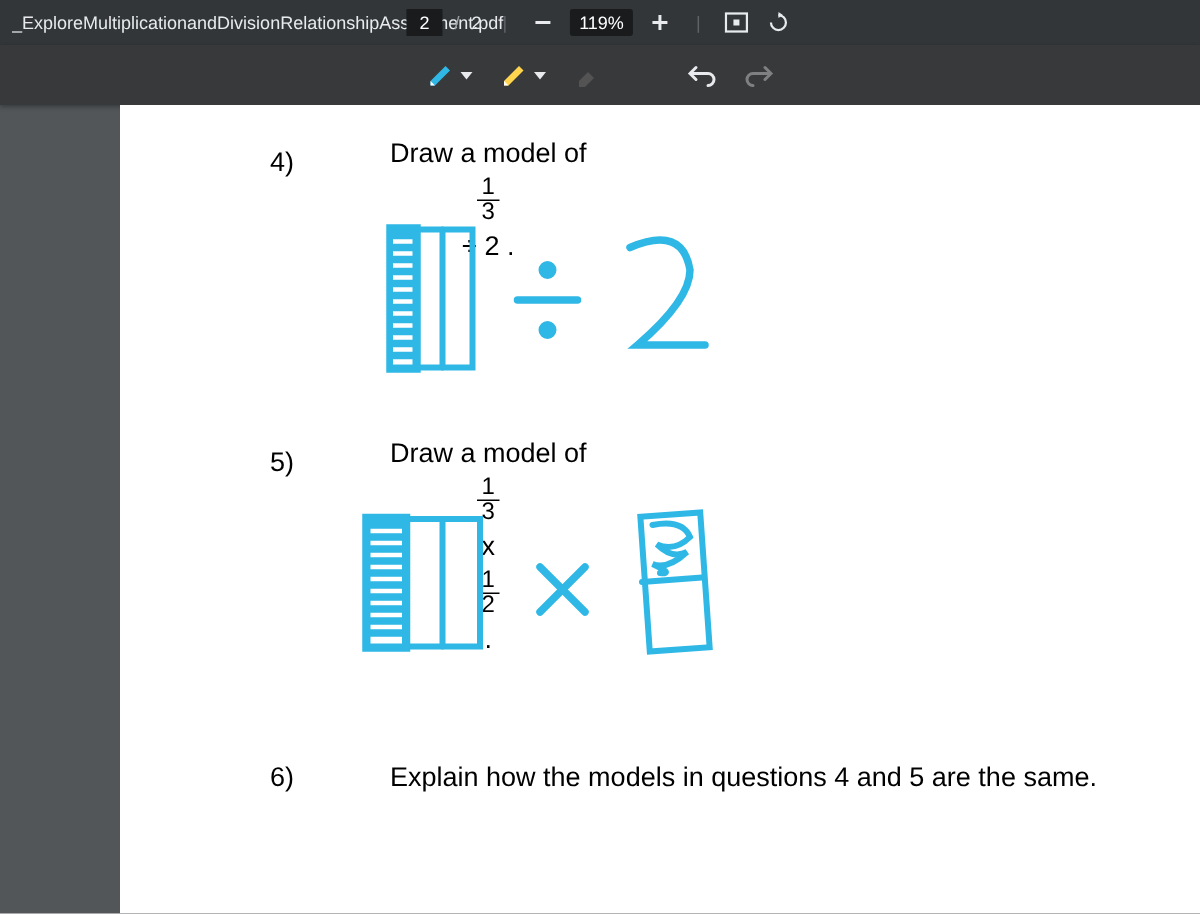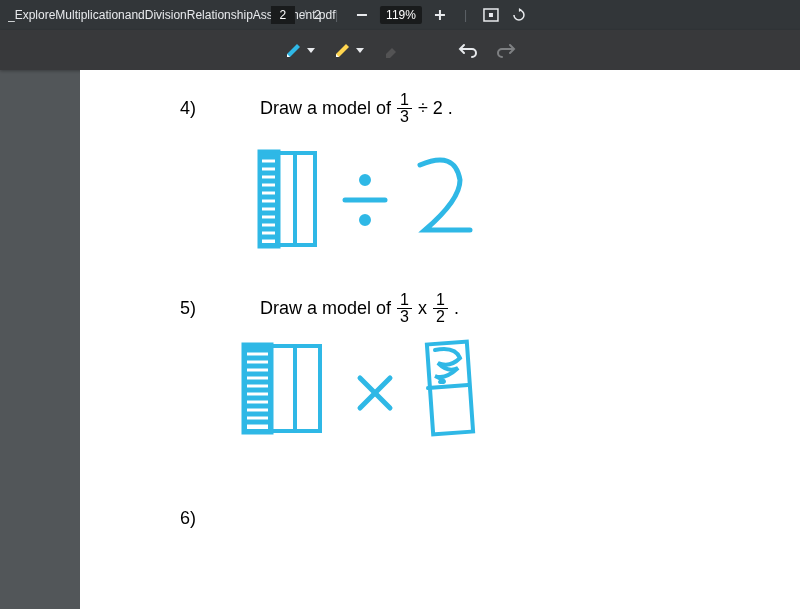--- a/index.html
+++ b/index.html
@@ -118,20 +118,21 @@
     }
     .pnum {
       font-size: 18px;
       width: 40px;
     }
     .ptext {
       font-size: 18px;
       display: flex;
       align-items: center;
       gap: 4px;
+      flex-direction: column;
     }
     .frac {
       display: inline-flex;
       flex-direction: column;
       align-items: center;
       font-size: 16px;
       line-height: 1;
       vertical-align: middle;
       margin: 0 2px;
     }
@@ -276,15 +277,18 @@
 
         <rect x="190" y="5" width="40" height="90" transform="rotate(-4 210 50)"></rect>
         <line x1="188" y1="50" x2="228" y2="47"></line>
         <path d="M195 12 Q215 8 220 20 Q210 30 198 25 Q208 35 218 30 Q205 42 195 38 Q210 45 200 44" stroke-width="4"></path>
       </g>
     </svg>
 
     <div class="problem" style="top:438px; left:100px;">
       <span class="pnum">6)</span>
     </div>
+    <div class="ptext" style="position:absolute; top:438px; left:180px;">
+      <span>Explain how the models in questions 4 and 5 are the same.</span>
+    </div>
 
   </div>
 </div>
 
 </body></html>

